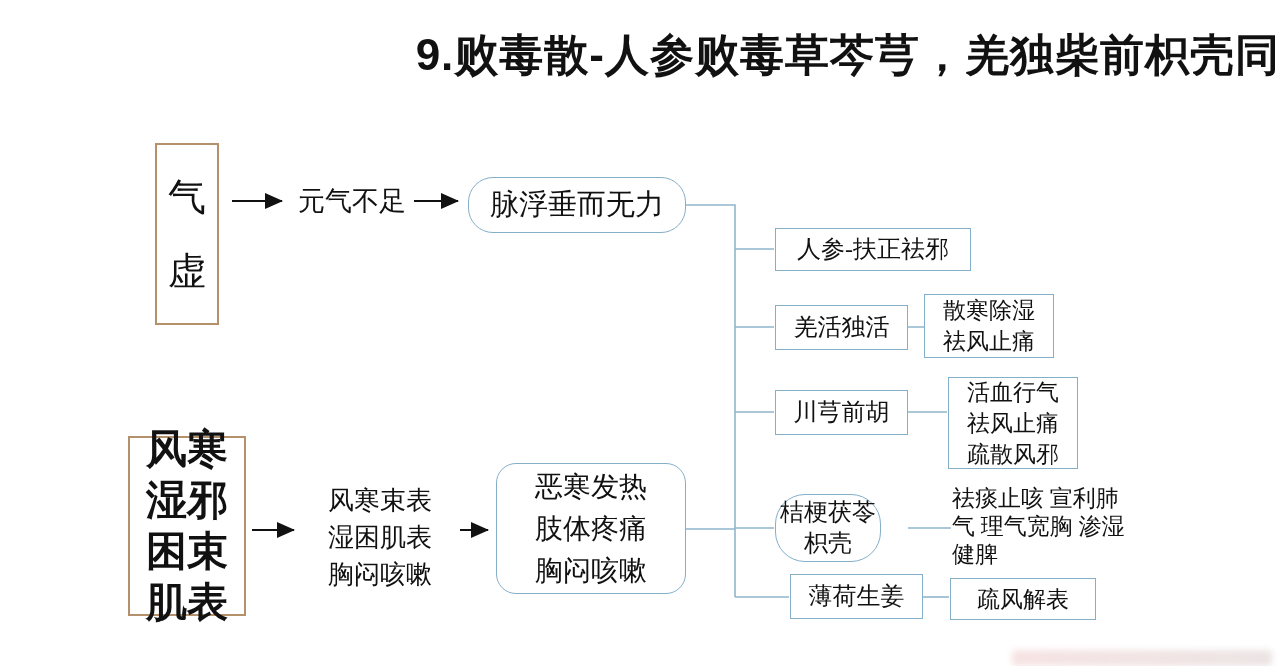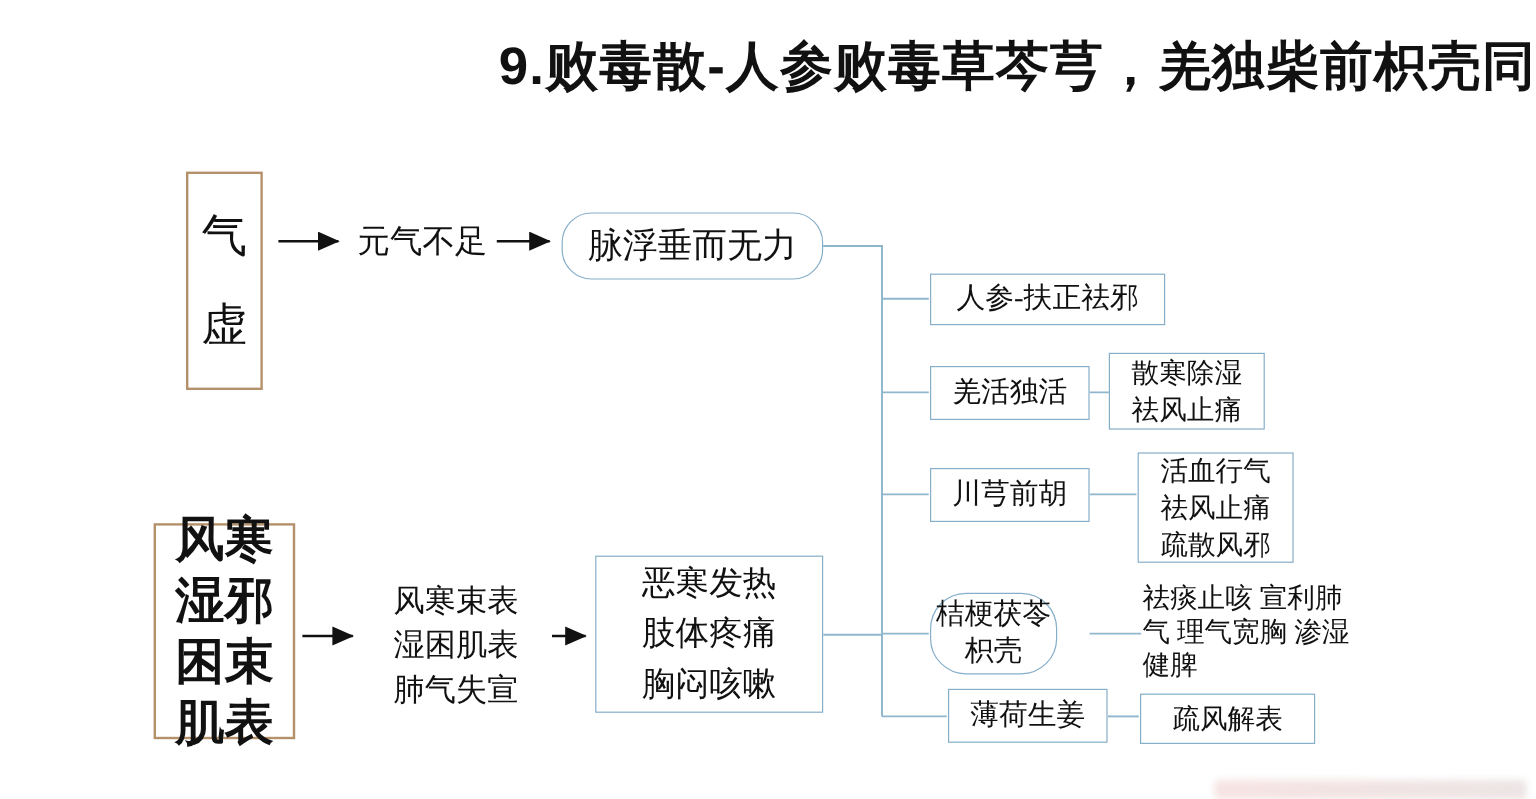--- a/index.html
+++ b/index.html
@@ -35,21 +35,21 @@
   .blue-box{border:1.5px solid var(--blue);background:#fff;}
   .plain{border:none;background:transparent;}
 
   .qixu{left:155px;top:143px;width:64px;height:182px;font-size:38px;line-height:74px;font-weight:500;}
   .fenghan{left:128px;top:436px;width:118px;height:180px;font-size:41px;line-height:51px;font-weight:600;}
 
   .label1{left:292px;top:180px;width:120px;height:42px;font-size:27px;}
   .flowbox1{left:468px;top:177px;width:218px;height:56px;font-size:29px;border-radius:25px;}
 
   .label2{left:302px;top:482px;width:156px;height:110px;font-size:26px;line-height:37px;}
-  .flowbox2{left:496px;top:463px;width:190px;height:131px;font-size:28px;line-height:42px;}
+  .flowbox2{left:496px;top:463px;width:190px;height:131px;font-size:28px;line-height:42px;border-radius:20px;}
 
   .herb{font-size:24px;line-height:31px;font-family:Liberation Serif, serif;}
   .herb0{left:775px;top:228px;width:196px;height:43px;}
   .herb1{left:775px;top:305px;width:133px;height:45px;}
   .herb2{left:775px;top:390px;width:133px;height:45px;text-align:right;}
   .herb3{left:775px;top:494px;width:106px;height:68px;border-radius:30px;}
   .herb4{left:790px;top:574px;width:133px;height:45px;}
 
   .effect{font-size:23px;line-height:31px;}
   .effect1{left:924px;top:294px;width:130px;height:64px;}
@@ -105,21 +105,21 @@
   <div class="node tan-box fenghan">风寒
 湿邪
 困束
 肌表</div>
 
   <div class="node plain label1">元气不足</div>
   <div class="node blue-box flowbox1">脉浮垂而无力</div>
 
   <div class="node plain label2">风寒束表
 湿困肌表
-肺气失宣</div>
+胸闷咳嗽</div>
   <div class="node blue-box flowbox2">恶寒发热
 肢体疼痛
 胸闷咳嗽</div>
 
   <div class="node blue-box herb herb0">人参-扶正祛邪</div>
 
   <div class="node blue-box herb herb1">羌活独活</div>
   <div class="node blue-box effect effect1">散寒除湿
 祛风止痛</div>
 

